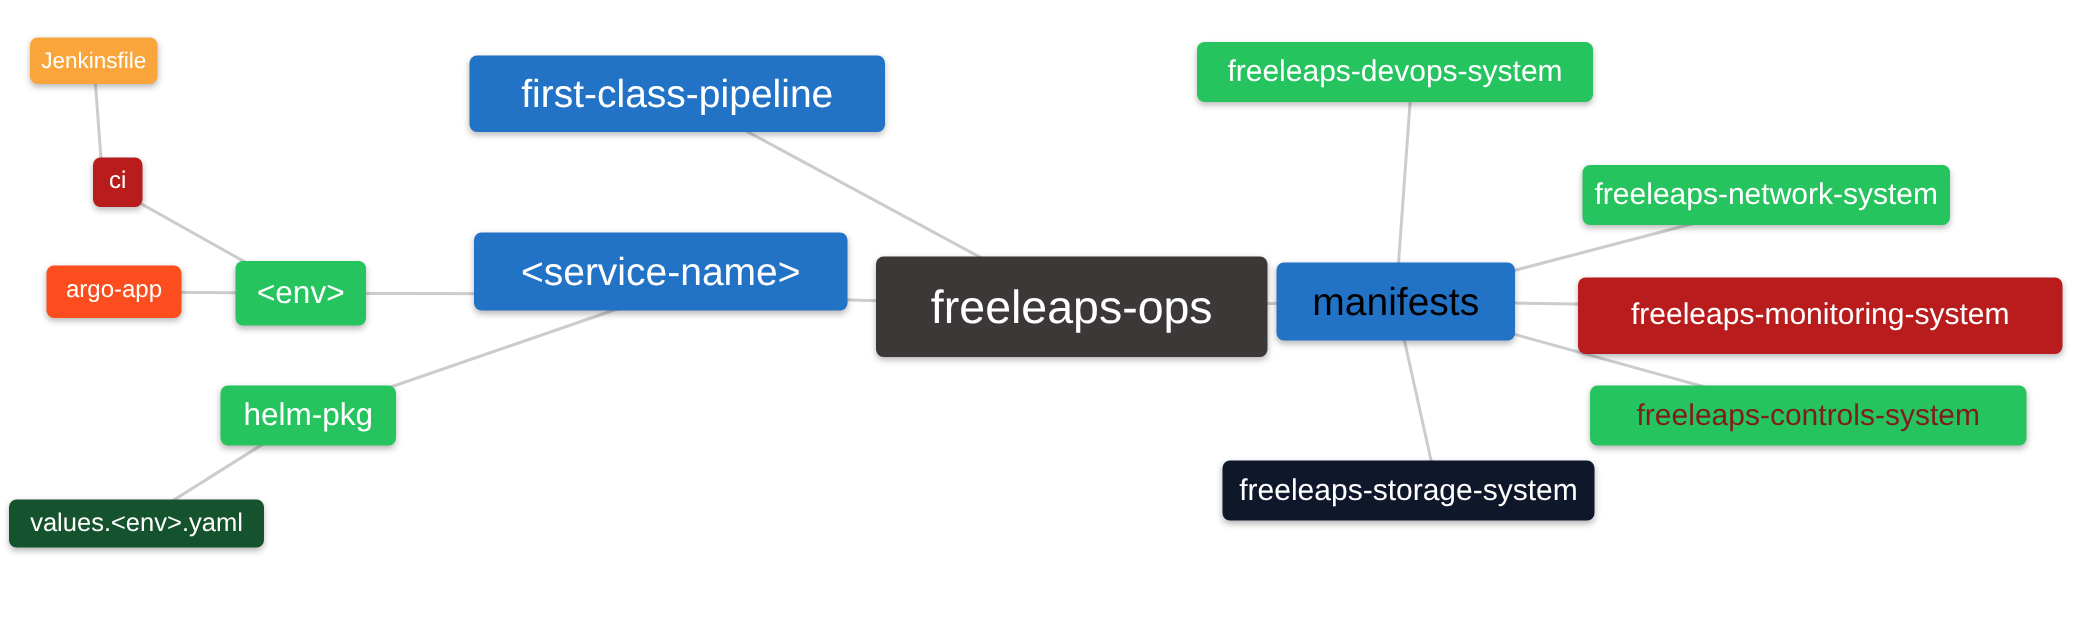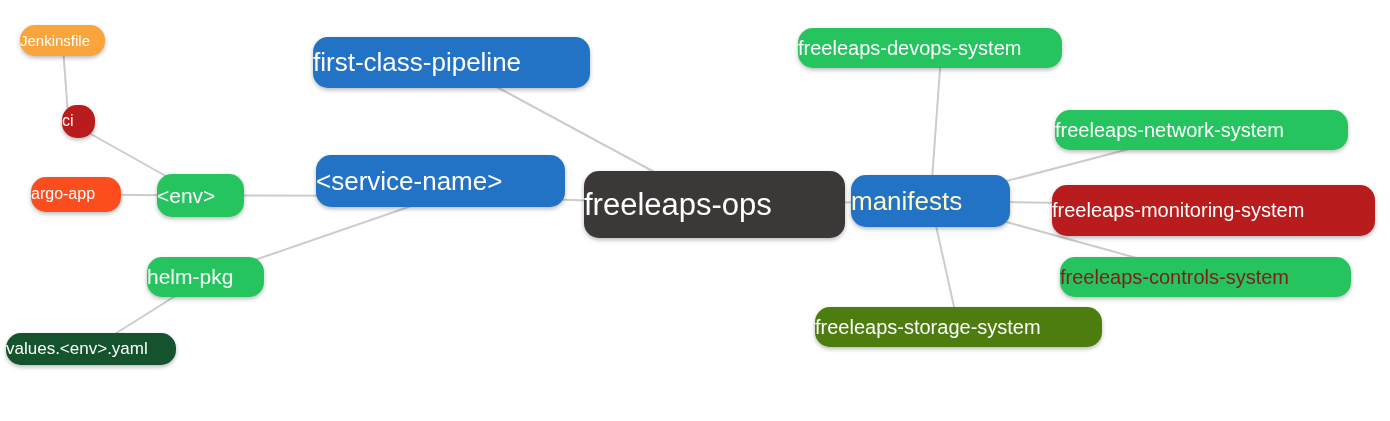--- a/index.html
+++ b/index.html
@@ -21,22 +21,22 @@
     top: 0;
     width: 1390px;
     height: 421px;
     pointer-events: none;
   }
   .node {
     position: absolute;
     box-sizing: border-box;
     display: flex;
     align-items: center;
-    justify-content: flex-start;
-    border-radius: 15px;
+    justify-content: center;
+    border-radius: 5px;
     color: #ffffff;
     white-space: nowrap;
     box-shadow: 0 2px 4px rgba(0,0,0,0.28);
     cursor: pointer;
     user-select: none;
   }
   .node span {
     line-height: 1;
     padding-bottom: 1px;
   }
@@ -82,32 +82,32 @@
       </div>
       <div class="node" style="left: 313px; top: 37px; width: 277px; height: 51px; font-size: 26px; background: rgb(34, 114, 198); color: rgb(255, 255, 255);">
         <span>first-class-pipeline</span>
       </div>
       <div class="node" style="left: 316px; top: 155px; width: 249px; height: 52px; font-size: 26px; background: rgb(34, 114, 198); color: rgb(255, 255, 255);">
         <span>&lt;service-name&gt;</span>
       </div>
       <div class="node" style="left: 584px; top: 171px; width: 261px; height: 67px; font-size: 31px; background: rgb(59, 56, 55); color: rgb(255, 255, 255);">
         <span>freeleaps-ops</span>
       </div>
-      <div class="node" style="left: 851px; top: 175px; width: 159px; height: 52px; font-size: 26px; background: rgb(34, 114, 198); color: #fef9c3;">
+      <div class="node" style="left: 851px; top: 175px; width: 159px; height: 52px; font-size: 26px; background: rgb(34, 114, 198); color: #000000;">
         <span>manifests</span>
       </div>
       <div class="node" style="left: 798px; top: 28px; width: 264px; height: 40px; font-size: 20px; background: rgb(37, 196, 95); color: rgb(255, 255, 255);">
         <span>freeleaps-devops-system</span>
       </div>
-      <div class="node" style="left: 1055px; top: 110px; width: 293px; height: 40px; font-size: 20px; background: rgb(37, 196, 95); color: rgb(255, 255, 255);">
+      <div class="node" style="left: 1055px; top: 110px; width: 245px; height: 40px; font-size: 20px; background: rgb(37, 196, 95); color: rgb(255, 255, 255);">
         <span>freeleaps-network-system</span>
       </div>
       <div class="node" style="left: 1052px; top: 185px; width: 323px; height: 51px; font-size: 20px; background: #b91c1c; color: rgb(255, 255, 255);">
         <span>freeleaps-monitoring-system</span>
       </div>
       <div class="node" style="left: 1060px; top: 257px; width: 291px; height: 40px; font-size: 20px; background: rgb(37, 196, 95); color: #7f1d1d;">
         <span>freeleaps-controls-system</span>
       </div>
-      <div class="node" style="left: 815px; top: 307px; width: 287px; height: 40px; font-size: 20px; background: #4d7c0f; color: rgb(255, 255, 255);">
+      <div class="node" style="left: 815px; top: 307px; width: 248px; height: 40px; font-size: 20px; background: #0f172a; color: rgb(255, 255, 255);">
         <span>freeleaps-storage-system</span>
       </div>
     </div>
 </div>
 
 </body></html>

